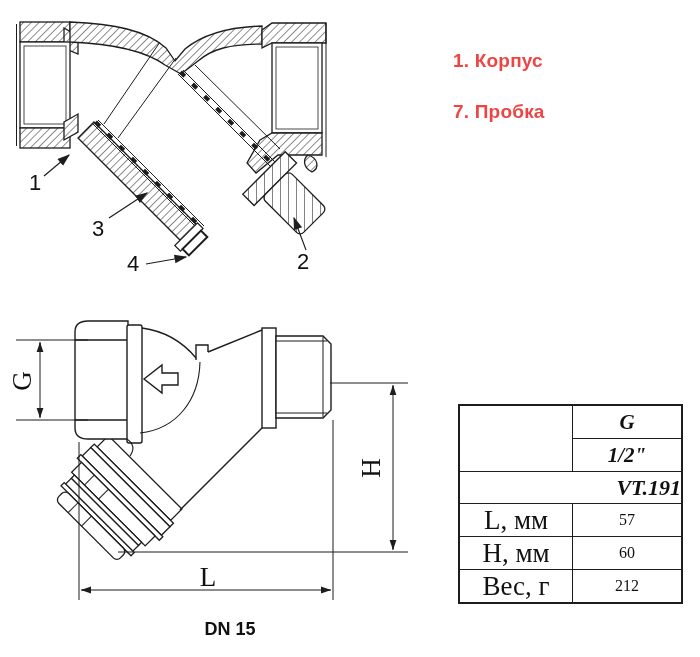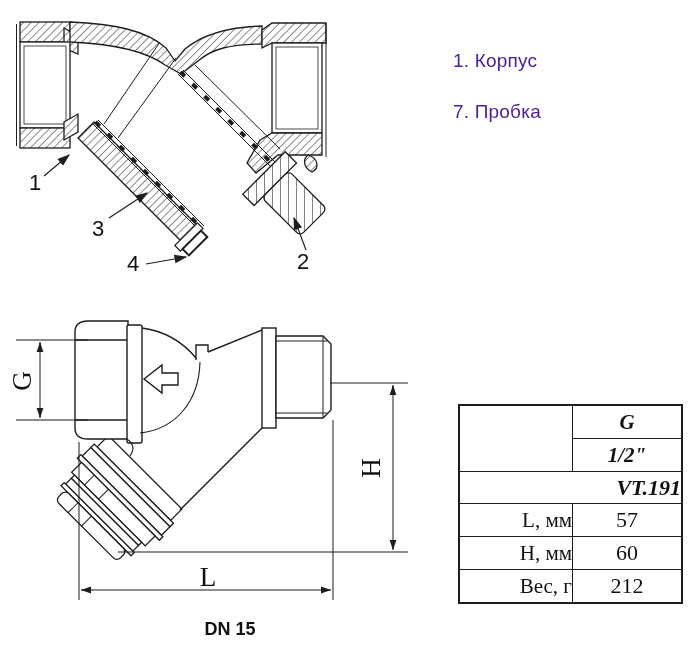--- a/index.html
+++ b/index.html
@@ -2,33 +2,33 @@
 <html><head>
 <meta charset="utf-8">
 <style>
   html,body{margin:0;padding:0;background:#fff;}
   .page{position:relative;width:700px;height:657px;background:#ffffff;overflow:hidden;
         font-family:"Liberation Sans",sans-serif;color:#111;}
   .drawing{position:absolute;}
   #cross-section{left:14px;top:8px;}
   #dim-drawing{left:10px;top:302px;}
   .legend{position:absolute;left:453px;top:50px;}
-  .legend-item{font-size:19px;font-weight:400;color:#4c1d95;margin-bottom:29px;letter-spacing:.2px;}
+  .legend-item{font-size:19px;font-weight:700;color:#ef4444;margin-bottom:29px;letter-spacing:.2px;}
   .spec-wrap{position:absolute;left:458px;top:404px;}
   table.spec{border-collapse:collapse;table-layout:fixed;width:222px;background:#fff;
              font-family:"Liberation Serif",serif;color:#111;}
   table.spec{border:2.5px solid #1d1d1d;}
   table.spec td{border:1.5px solid #1d1d1d;padding:0;vertical-align:middle;}
   td.c1{width:112px;}
   td.c2{width:108px;}
   td.hdr{font-style:italic;font-weight:700;font-size:21px;text-align:center;height:32px;}
   td.model{font-style:italic;font-weight:700;font-size:22px;text-align:right;height:31px;
            border-top-width:2.5px;border-bottom-width:2.5px;}
-  td.rowlab{font-size:21px;text-align:right;padding-left:10px;height:32px;}
-  td.rowval{font-size:22px;text-align:center;height:32px;}
+  td.rowlab{font-size:27px;text-align:center;padding-left:10px;height:32px;}
+  td.rowval{font-size:16px;text-align:center;height:32px;}
   .ln{stroke:#1d1d1d;fill:none;}
   .callout-num{font-family:"Liberation Sans",sans-serif;font-size:22px;fill:#111;}
   .dim-label{font-family:"Liberation Serif",serif;font-size:27px;fill:#111;}
   .caption{font-family:"Liberation Sans",sans-serif;font-size:18px;font-weight:700;fill:#111;}
 </style>
 </head>
 <body>
 
 <div class="page">
 

